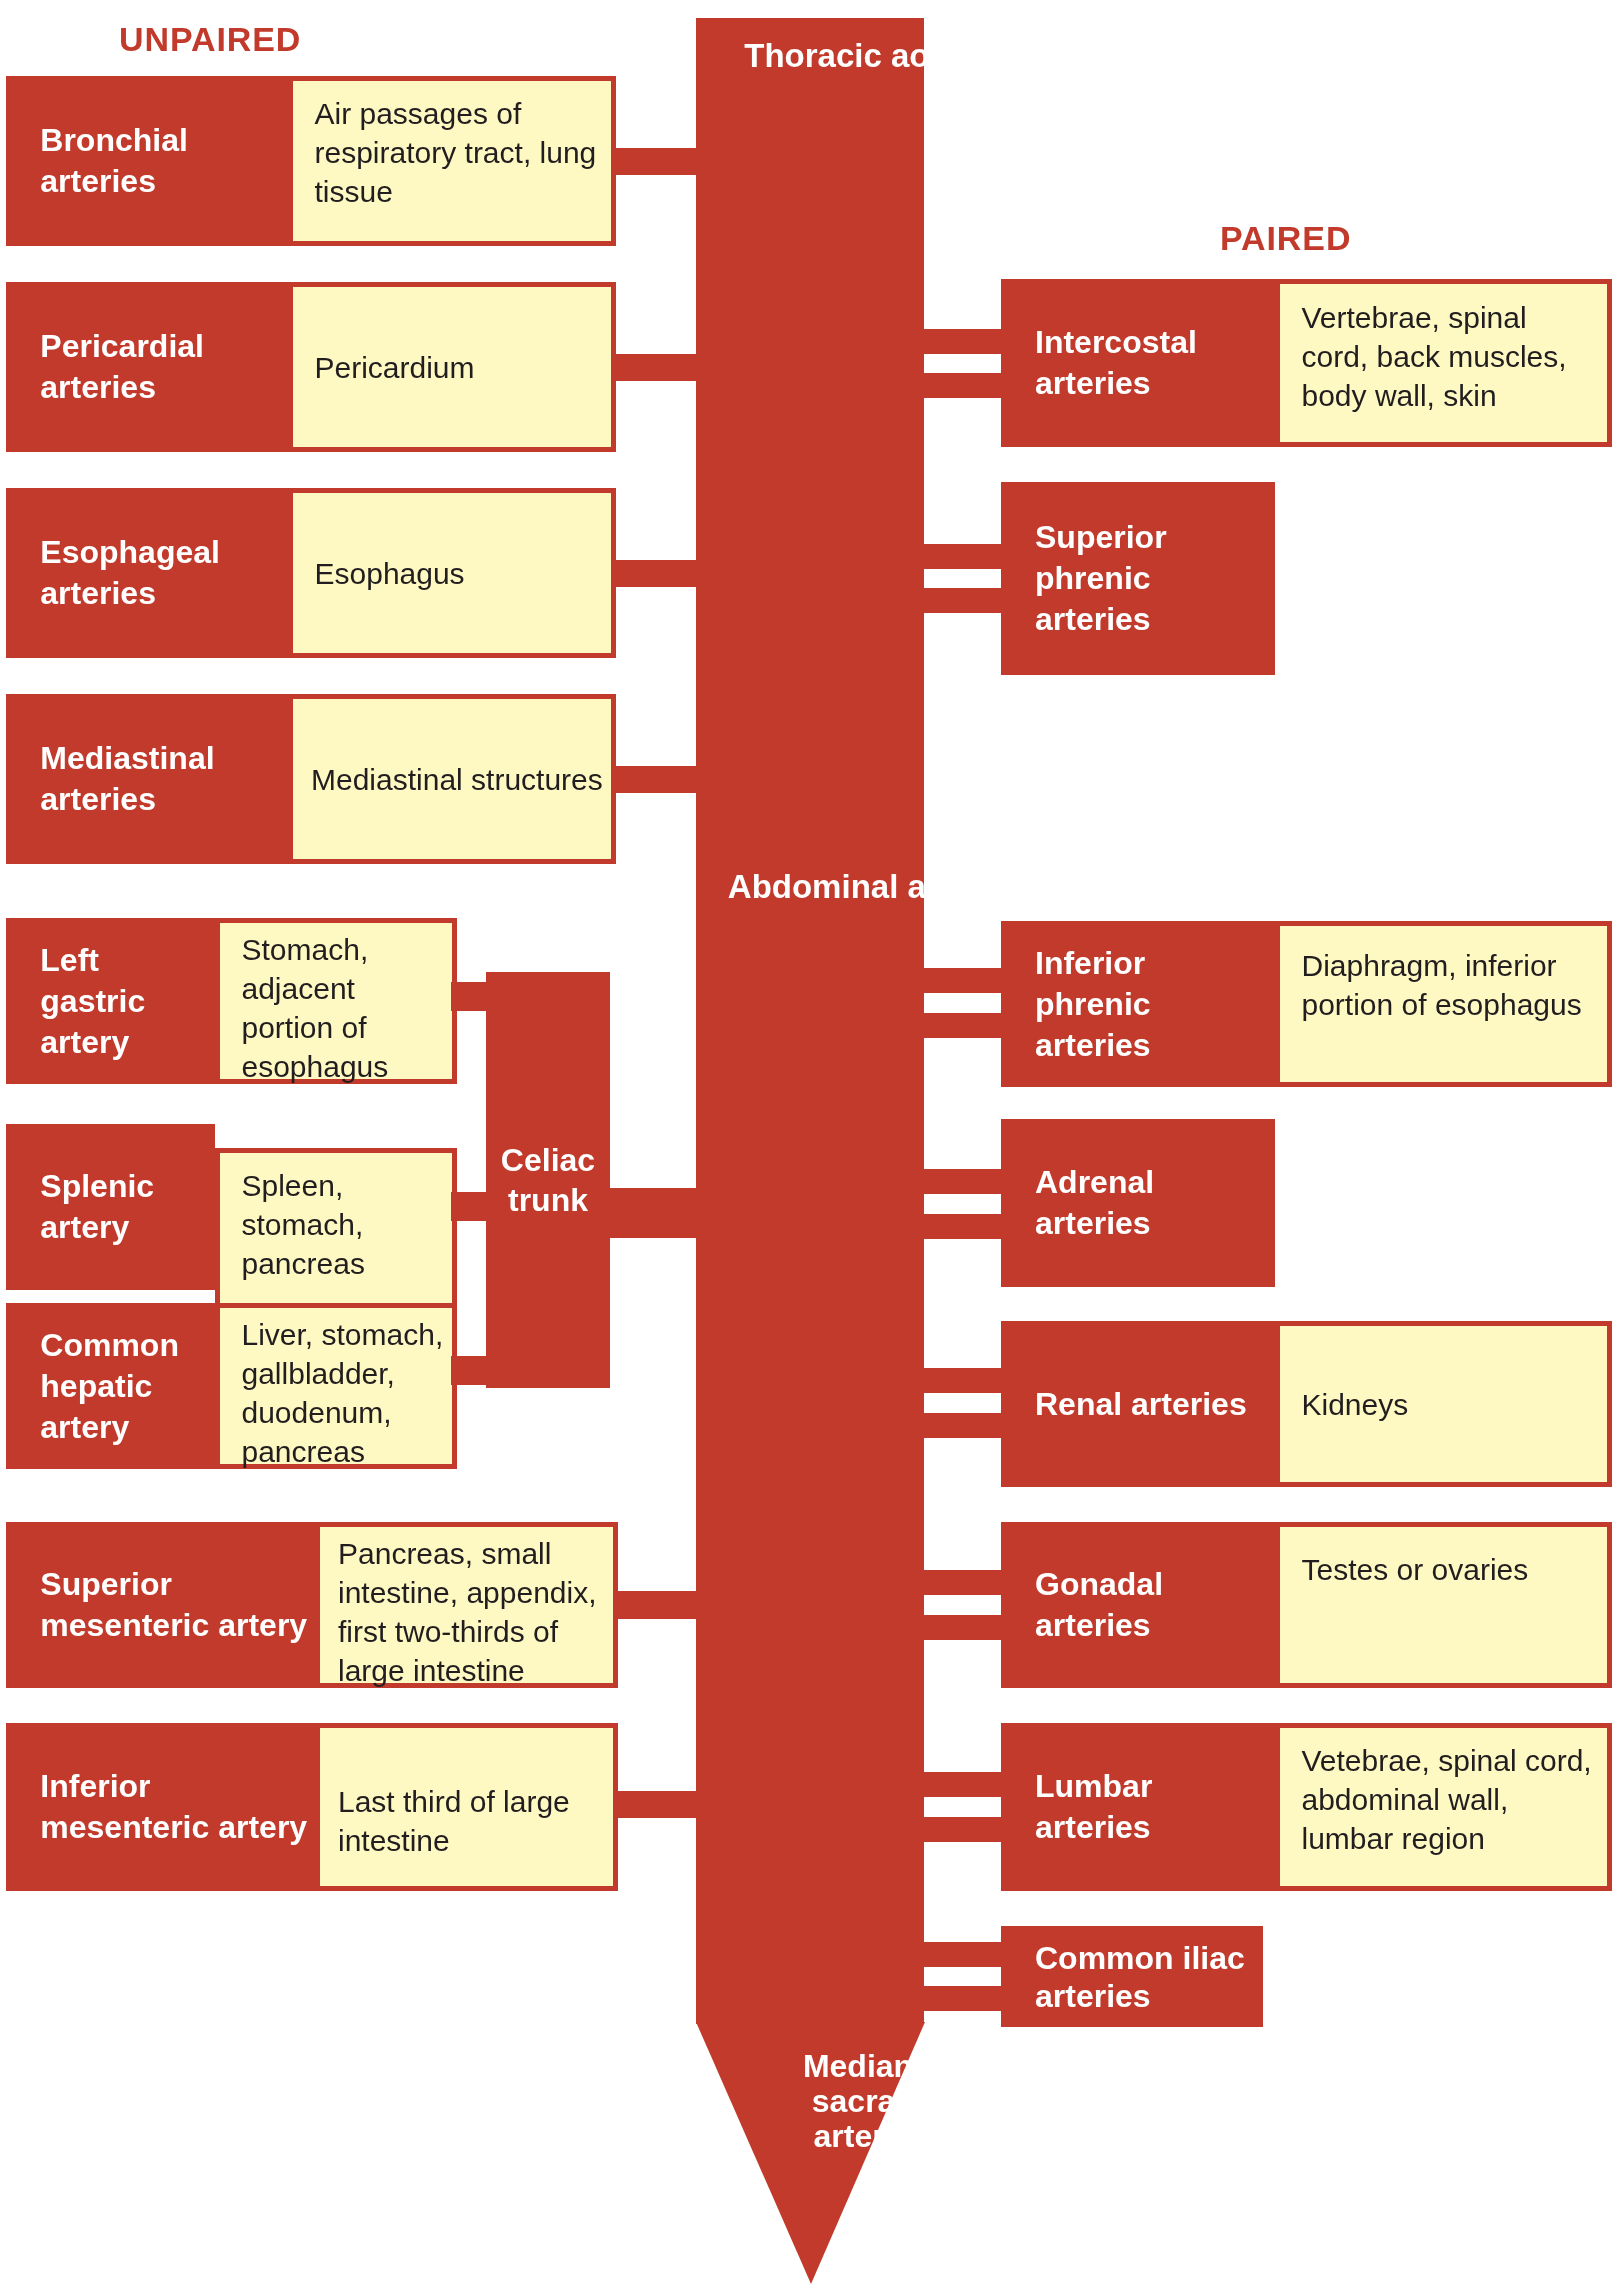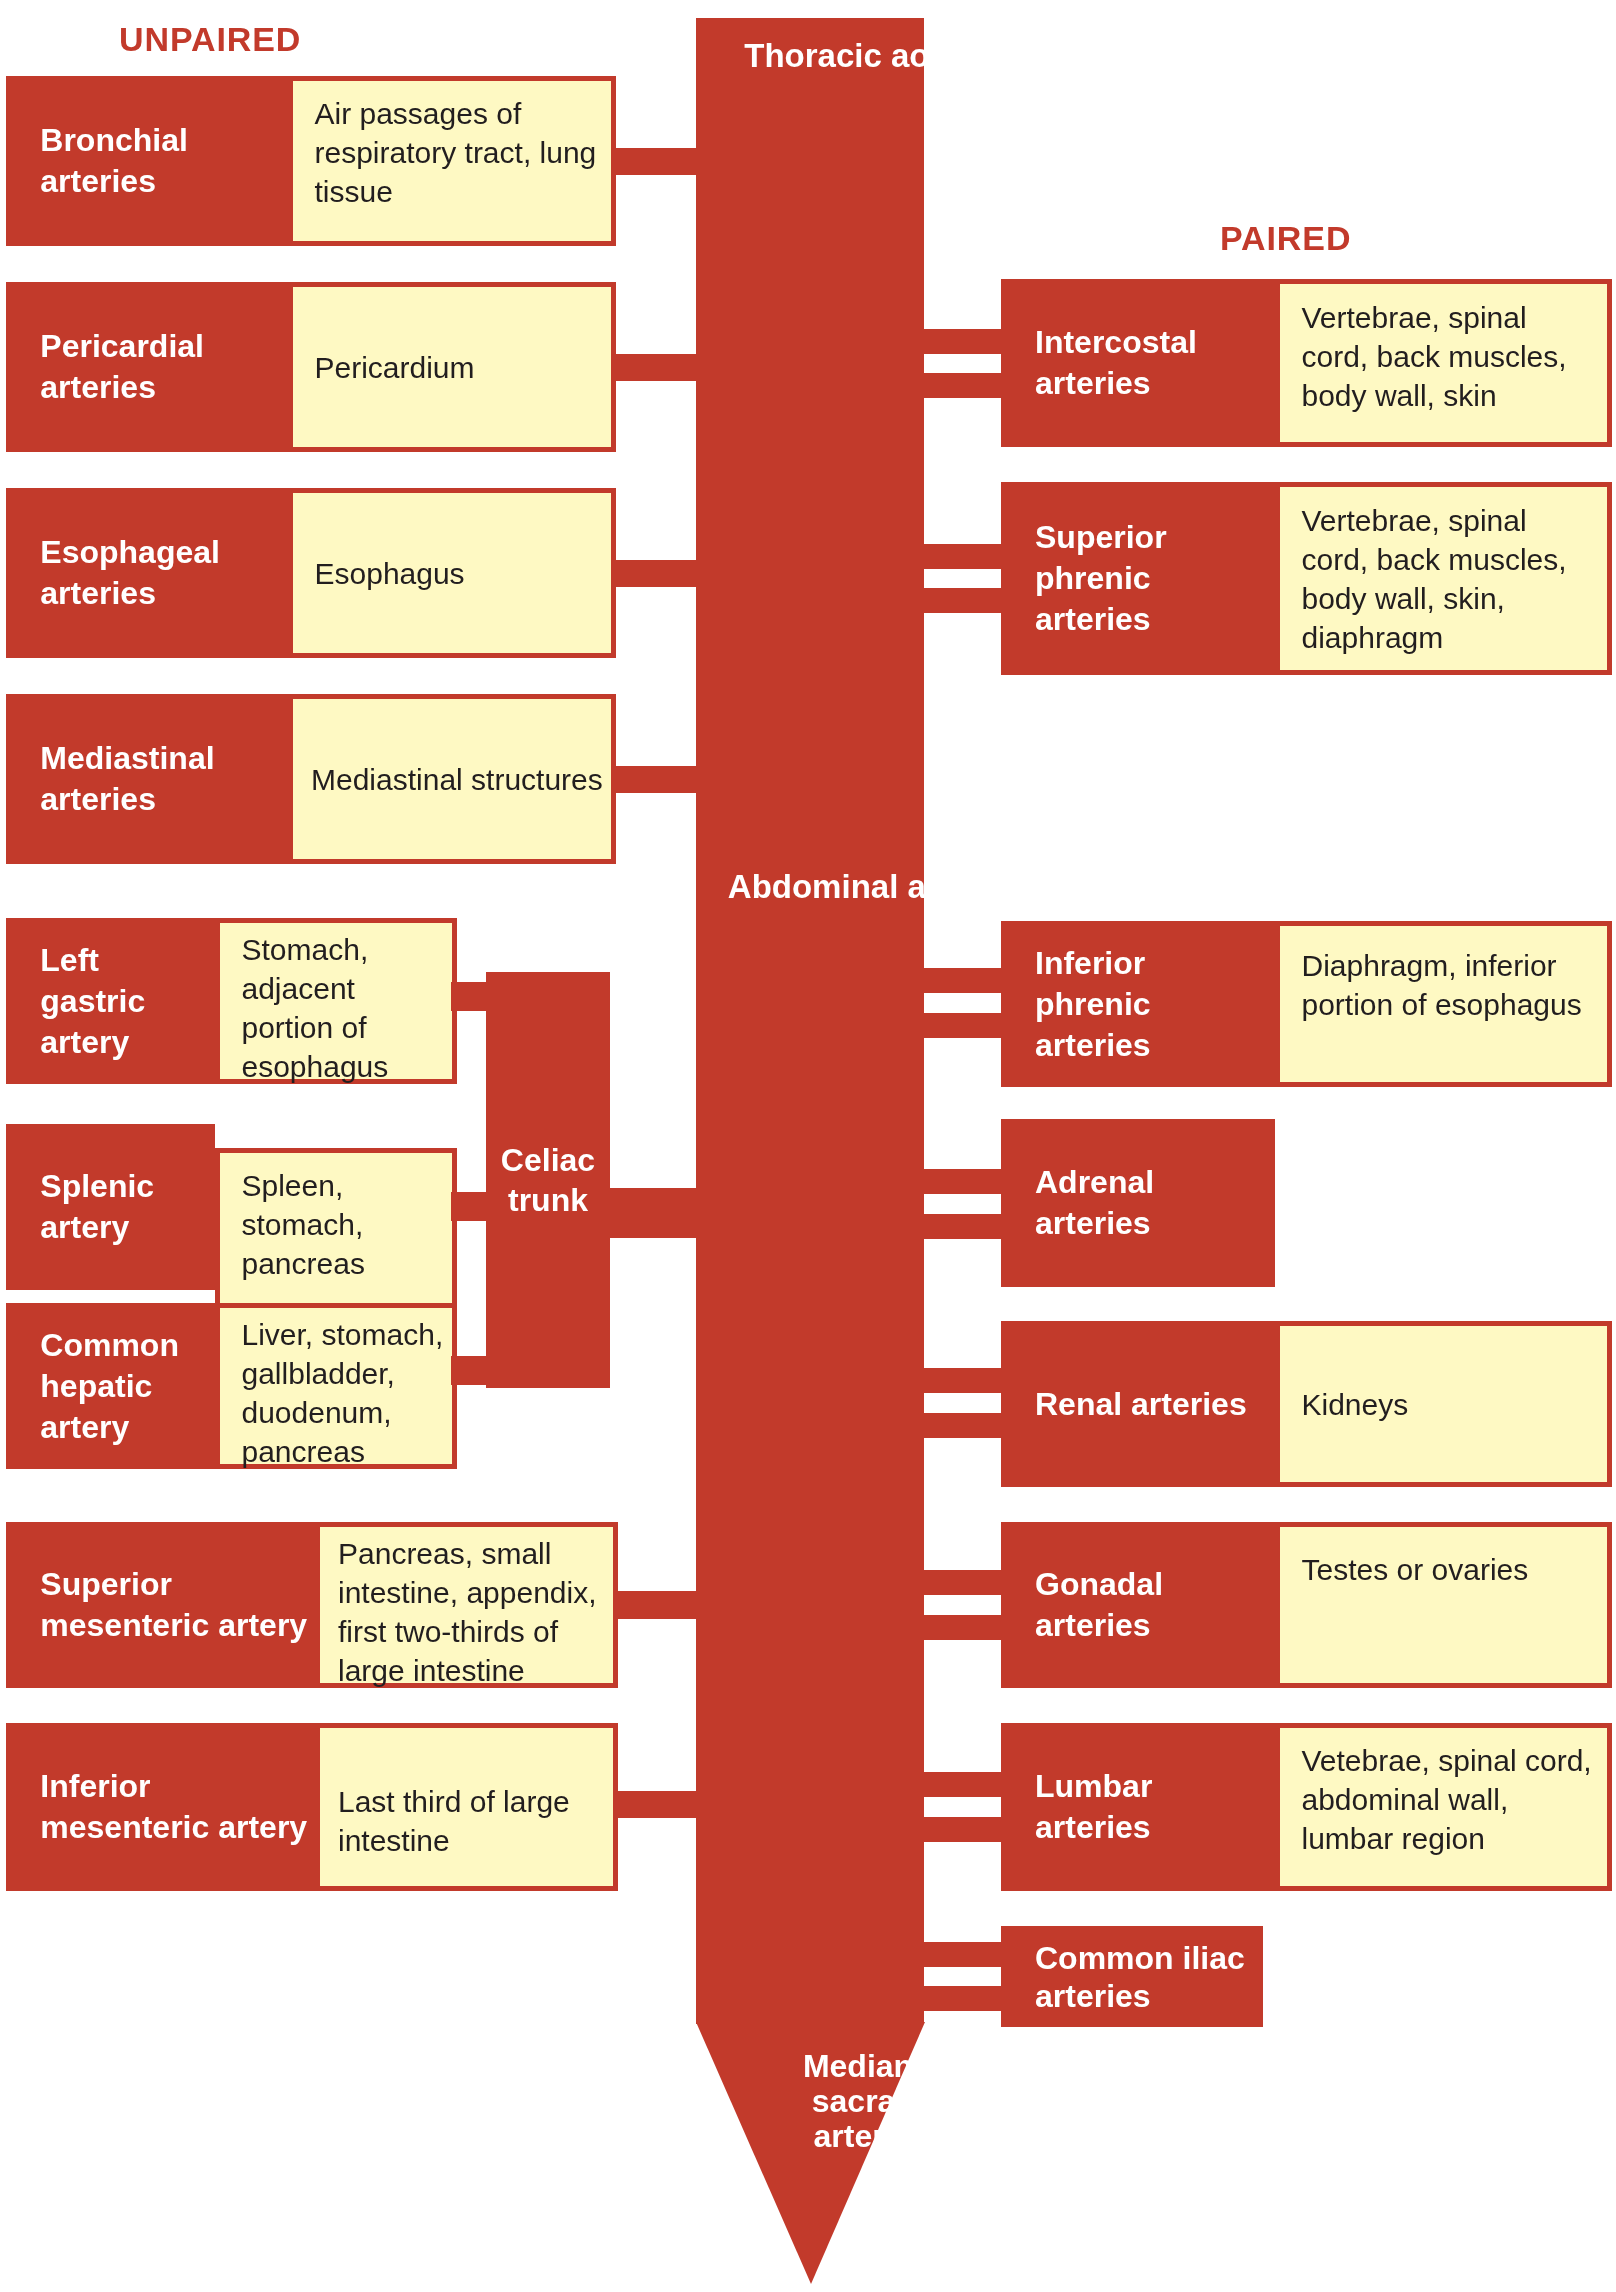--- a/index.html
+++ b/index.html
@@ -143,21 +143,20 @@
   <div class="conn" style="left:613px;top:1791px;width:84px;height:27px;"></div>
 
   <div class="conn" style="left:922px;top:329px;width:81px;height:25px;"></div>
   <div class="conn" style="left:922px;top:373px;width:81px;height:25px;"></div>
   <div class="lbl" style="left:1001px;top:279px;width:274px;height:168px;">Intercostal arteries</div>
   <div class="desc" style="left:1275px;top:279px;width:337px;height:168px;align-items:flex-start;padding-top:14.3px;">Vertebrae, spinal cord, back muscles, body wall, skin</div>
 
   <div class="conn" style="left:922px;top:544px;width:81px;height:25px;"></div>
   <div class="conn" style="left:922px;top:588px;width:81px;height:25px;"></div>
   <div class="lbl" style="left:1001px;top:482px;width:274px;height:193px;">Superior phrenic arteries</div>
-  <div class="desc" style="left:1275px;top:482px;width:337px;height:193px;align-items:flex-start;padding-top:14.3px;">Vertebrae, spinal cord, back muscles, body wall, skin, diaphragm</div>
 
   <div class="conn" style="left:922px;top:968px;width:81px;height:25px;"></div>
   <div class="conn" style="left:922px;top:1013px;width:81px;height:25px;"></div>
   <div class="lbl" style="left:1001px;top:921px;width:274px;height:166px;">Inferior phrenic arteries</div>
   <div class="desc" style="left:1275px;top:921px;width:337px;height:166px;align-items:flex-start;padding-top:19.7px;">Diaphragm, inferior portion of esophagus</div>
 
   <div class="conn" style="left:922px;top:1169px;width:81px;height:25px;"></div>
   <div class="conn" style="left:922px;top:1214px;width:81px;height:25px;"></div>
   <div class="lbl" style="left:1001px;top:1119px;width:274px;height:168px;">Adrenal arteries</div>
 

